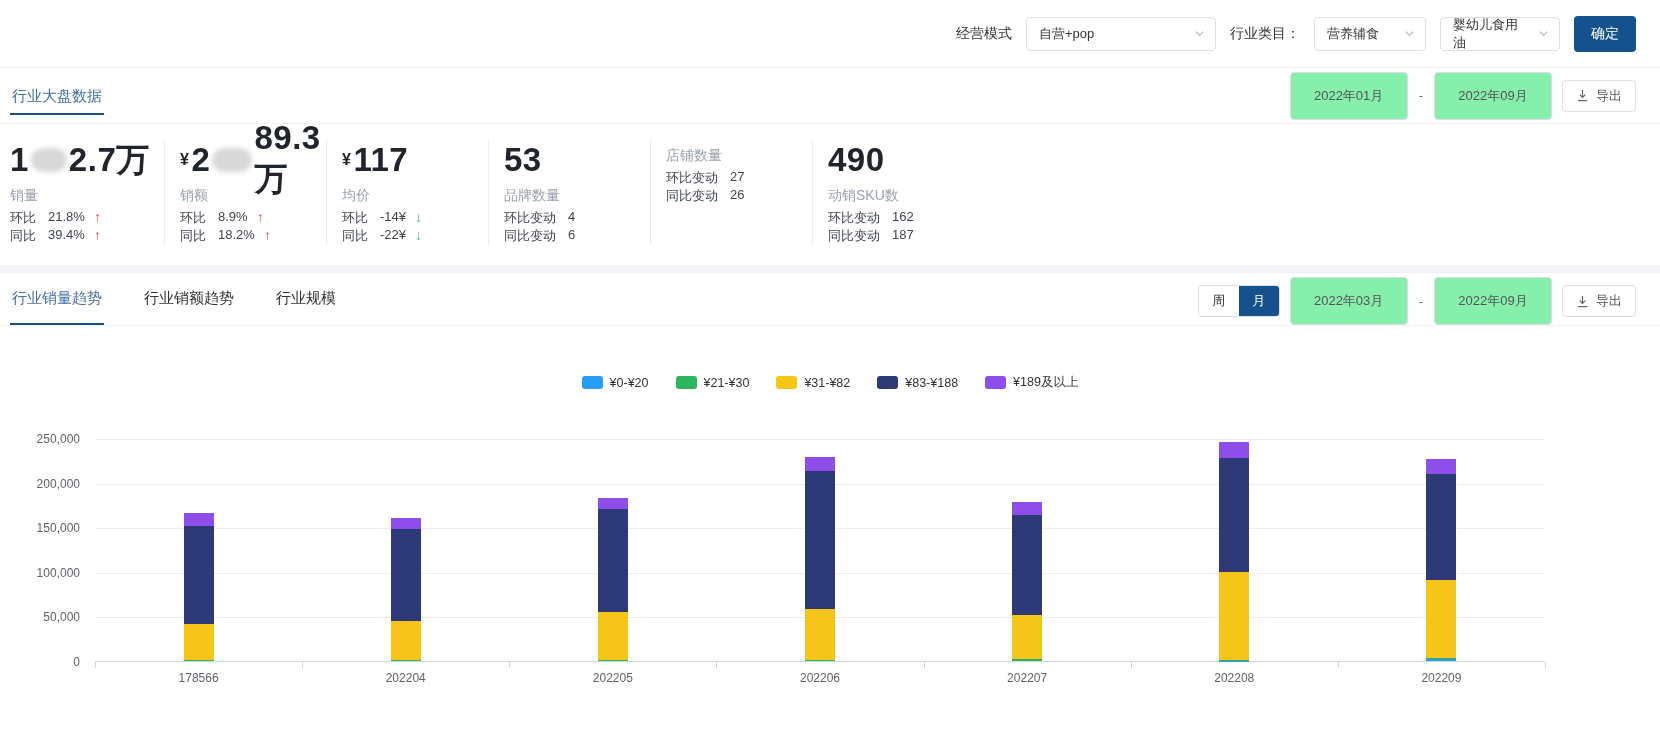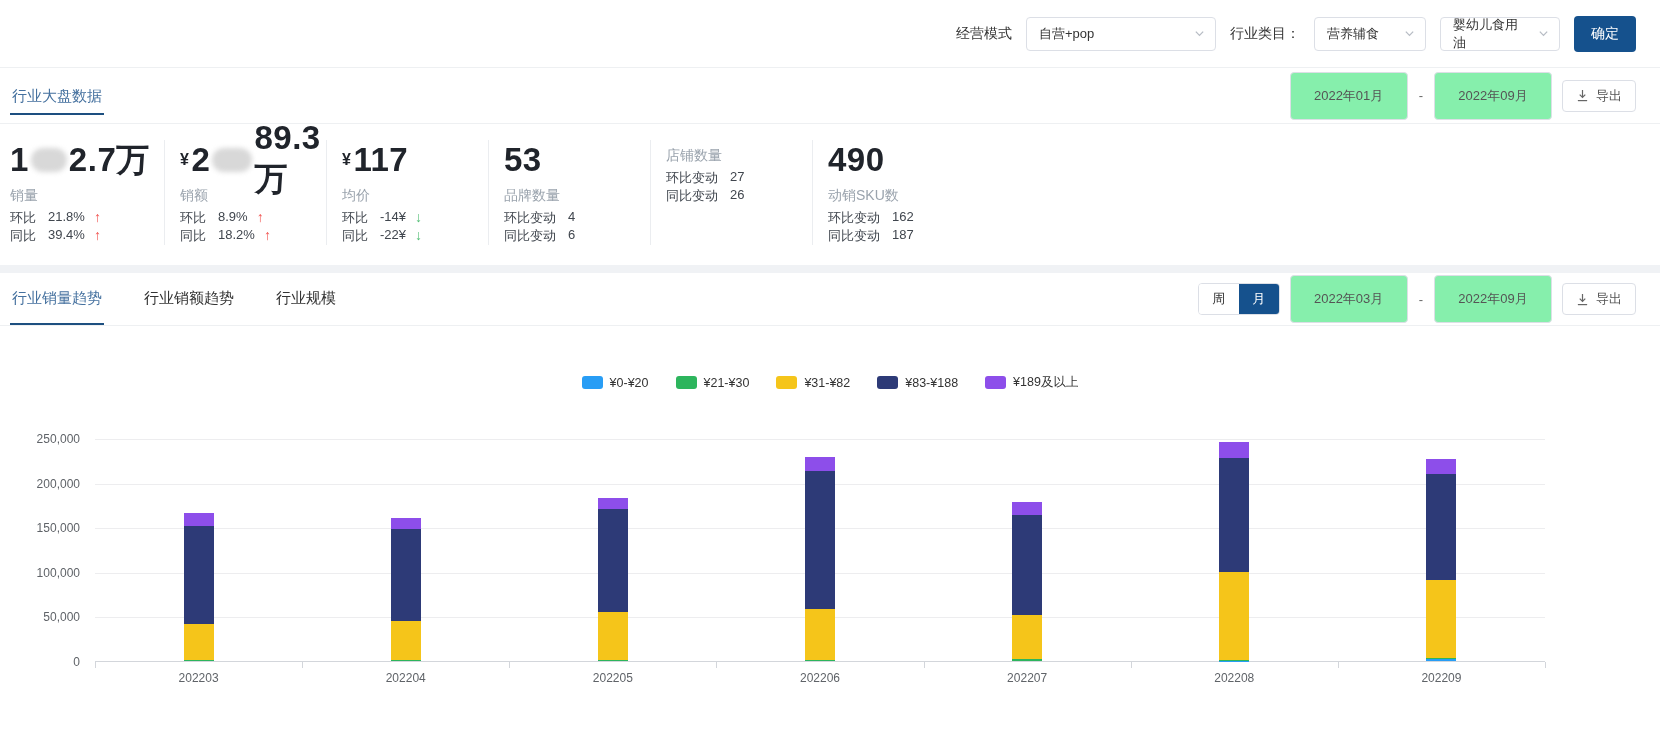--- a/index.html
+++ b/index.html
@@ -43,21 +43,21 @@
   .blob-sm { width:36px; } .blob-lg { width:56px; }
   .kpi-label { font-size:14px; color:#9aa3ad; margin:7px 0 4px; }
   .kpi-stat { font-size:13px; color:#40464e; display:flex; align-items:flex-start; }
   .stat-key { margin-right:12px; }
   .stat-arrow { margin-left:9px; font-size:14px; font-weight:bold; }
   .arr-up { color:#f1504d; } .arr-down { color:#55bf77; }
 
   .band { height:8px; background:#f0f2f5; }
 
   
-  .tabs-row { height:53px; display:flex; align-items:center; justify-content:space-between;
+  .tabs-row { height:53px; display:flex; align-items:flex-end; justify-content:space-between;
     padding:0 24px 0 10px; border-bottom:1px solid #eef0f2; }
   .tabs { display:flex; gap:38px; align-self:stretch; align-items:stretch; }
   .tab { font-size:15px; color:#333; display:flex; align-items:center; padding:0 2px;
     border-bottom:2px solid transparent; cursor:pointer; }
   .tab.active { color:#45719f; border-bottom-color:#1d4f80; }
   .toggle { display:flex; border:1px solid #dcdfe6; border-radius:4px; overflow:hidden; height:32px; }
   .toggle-opt { width:40px; display:flex; align-items:center; justify-content:center;
     font-size:13px; color:#333; cursor:pointer; background:#fff; }
   .toggle-opt.active { background:#15518d; color:#fff; }
 
@@ -284,21 +284,21 @@
       <div class="gridline" style="top: 89.2px;"></div>
       <div class="gridline" style="top: 133.8px;"></div>
       <div class="gridline" style="top: 178.4px;"></div>
       <div class="bar" style="left: 88.5714px;">
         <div class="seg" style="height: 0px; background: rgb(40, 157, 245);"></div>
         <div class="seg" style="height: 1.338px; background: rgb(45, 181, 93);"></div>
         <div class="seg" style="height: 35.68px; background: rgb(245, 197, 26);"></div>
         <div class="seg" style="height: 98.12px; background: rgb(45, 58, 119);"></div>
         <div class="seg" style="height: 12.488px; background: rgb(141, 78, 234);"></div>
       </div>
-      <div class="xlabel" style="left: 0px; width: 207.143px;">202203</div>
+      <div class="xlabel" style="left: 0px; width: 207.143px;">178566</div>
       <div class="bar" style="left: 295.714px;">
         <div class="seg" style="height: 0px; background: rgb(40, 157, 245);"></div>
         <div class="seg" style="height: 0.892px; background: rgb(45, 181, 93);"></div>
         <div class="seg" style="height: 39.248px; background: rgb(245, 197, 26);"></div>
         <div class="seg" style="height: 91.876px; background: rgb(45, 58, 119);"></div>
         <div class="seg" style="height: 10.704px; background: rgb(141, 78, 234);"></div>
       </div>
       <div class="xlabel" style="left: 207.143px; width: 207.143px;">202204</div>
       <div class="bar" style="left: 502.857px;">
         <div class="seg" style="height: 0px; background: rgb(40, 157, 245);"></div>

